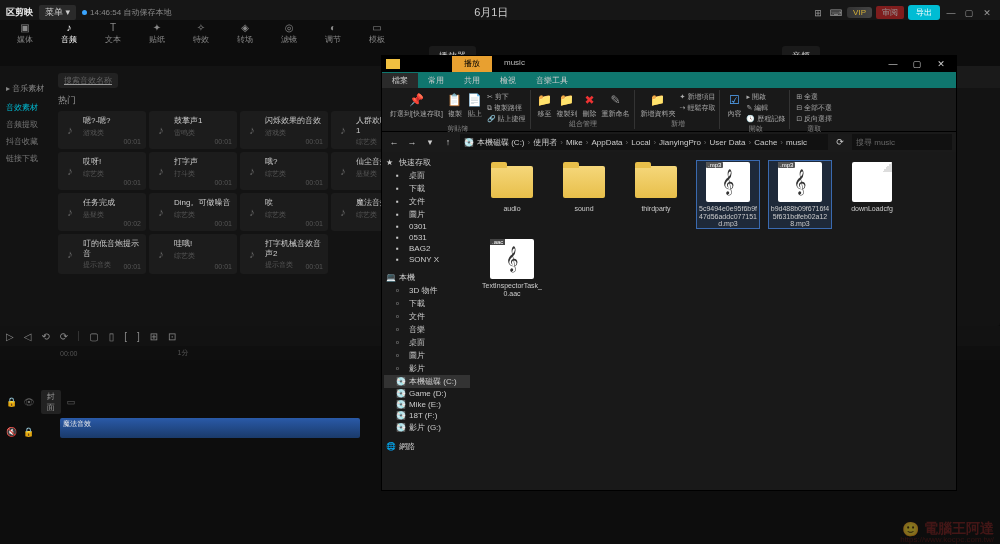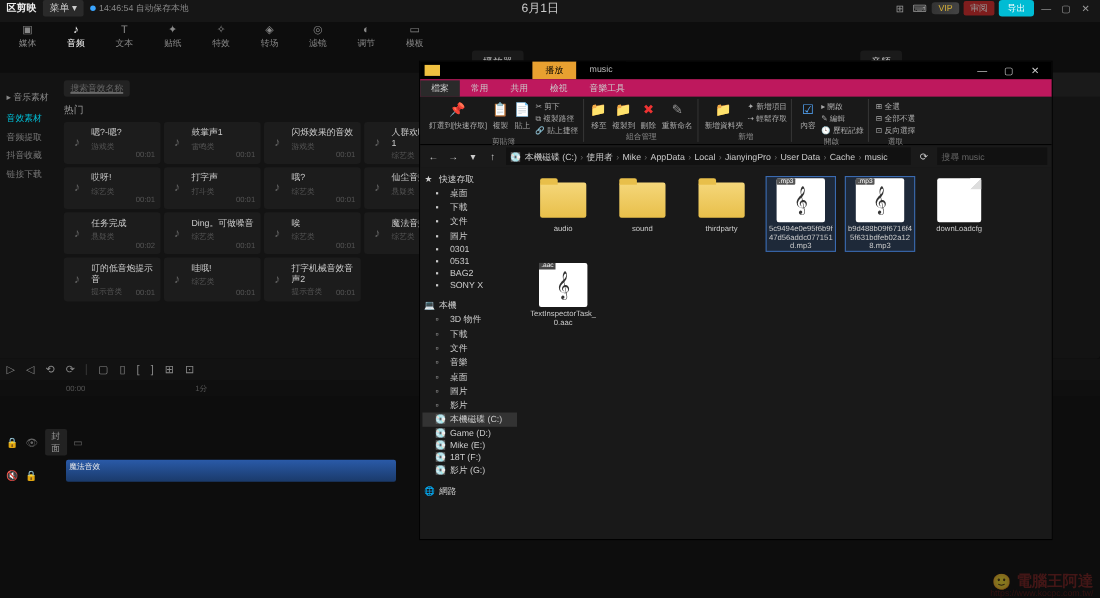--- a/index.html
+++ b/index.html
@@ -1,17 +1,17 @@
 <!DOCTYPE html>
 <html><head>
 <meta charset="utf-8">
 <style>
 * { margin:0; padding:0; box-sizing:border-box; font-family:"Microsoft YaHei",Arial,sans-serif; }
 body { width:1000px; height:544px; background:#0d0d0d; color:#999; font-size:9px; overflow:hidden; position:relative; }
-.app-header { height:20px; background:#161616; display:flex; align-items:flex-start; padding:0 6px; gap:8px; }
+.app-header { height:20px; background:#161616; display:flex; align-items:flex-end; padding:0 6px; gap:8px; }
 .hdr-left { display:flex; align-items:center; gap:6px; }
 .hdr-logo { color:#eee; font-weight:bold; font-size:9px; }
 .hdr-btn { background:#2a2a2a; padding:1px 6px; border-radius:2px; color:#ccc; cursor:pointer; }
 .hdr-status { display:flex; align-items:center; gap:3px; color:#888; font-size:8px; }
 .hdr-dot { width:5px; height:5px; border-radius:50%; background:#3aa5ff; }
 .hdr-center { flex:1; text-align:center; color:#ccc; font-size:11px; }
 .hdr-right { display:flex; align-items:center; gap:4px; }
 .hdr-icon { width:14px; height:14px; display:flex; align-items:center; justify-content:center; color:#999; cursor:pointer; }
 .hdr-vip { background:linear-gradient(90deg,#333,#444); padding:1px 6px; border-radius:3px; color:#d4af37; font-size:8px; }
 .hdr-export { background:#00bcd4; color:#fff; padding:2px 8px; border-radius:3px; font-size:8px; }
@@ -65,21 +65,21 @@
 
 
 .explorer { position:absolute; left:381px; top:55px; width:576px; height:436px; background:#191919; border:1px solid #000; display:flex; flex-direction:column; z-index:100; }
 .ex-title { height:16px; background:#000; display:flex; align-items:center; padding:0 4px; }
 .ex-tfolder { width:14px; height:10px; background:#f0c040; margin-right:4px; }
 .ex-tabs { display:flex; height:16px; }
 .ex-ttab { padding:2px 12px; font-size:8px; color:#bbb; background:#111; cursor:pointer; }
 .ex-ttab.on { background:#e8a030; color:#000; }
 .ex-wctl { margin-left:auto; display:flex; gap:2px; }
 .ex-wbtn { width:22px; height:14px; display:flex; align-items:center; justify-content:center; color:#ccc; cursor:pointer; font-size:9px; }
-.ex-menu { height:16px; background:#be185d; display:flex; align-items:center; }
+.ex-menu { height:16px; background:#0f766e; display:flex; align-items:center; }
 .ex-mtab { padding:2px 10px; font-size:8px; color:#ccc; cursor:pointer; }
 .ex-mtab.on { background:#2a2a2a; }
 .ex-ribbon { height:44px; background:#191919; display:flex; padding:2px 4px; gap:2px; border-bottom:1px solid #000; }
 .rib-group { display:flex; flex-direction:column; align-items:center; padding:0 4px; border-right:1px solid #333; }
 .rib-items { display:flex; gap:4px; flex:1; align-items:flex-start; padding-top:2px;}
 .rib-item { display:flex; flex-direction:column; align-items:center; gap:1px; cursor:pointer; }
 .rib-ic { width:16px; height:16px; display:flex; align-items:center; justify-content:center; font-size:12px; }
 .rib-lbl { font-size:7px; color:#aaa; white-space:nowrap; }
 .rib-glbl { font-size:7px; color:#888; }
 .rib-small { display:flex; flex-direction:column; gap:1px; font-size:7px; color:#aaa; }
@@ -339,21 +339,21 @@
     </div>
   </div>
   <div class="tl-track" style="top:58px">
     <div class="tl-clip" style="left:0;width:300px">魔法音效</div>
   </div>
 </div>
 
 <div class="explorer">
   <div class="ex-title">
     <span class="ex-tfolder"></span>
-    <div class="ex-tabs" style="margin-left:80px">
+    <div class="ex-tabs" style="margin-left:48px">
       <div class="ex-ttab on">播放</div>
       <div class="ex-ttab" style="background:#000">music</div>
     </div>
     <div class="ex-wctl">
       <span class="ex-wbtn">—</span>
       <span class="ex-wbtn">▢</span>
       <span class="ex-wbtn">✕</span>
     </div>
   </div>
   <div class="ex-menu" id="ex-menu">

